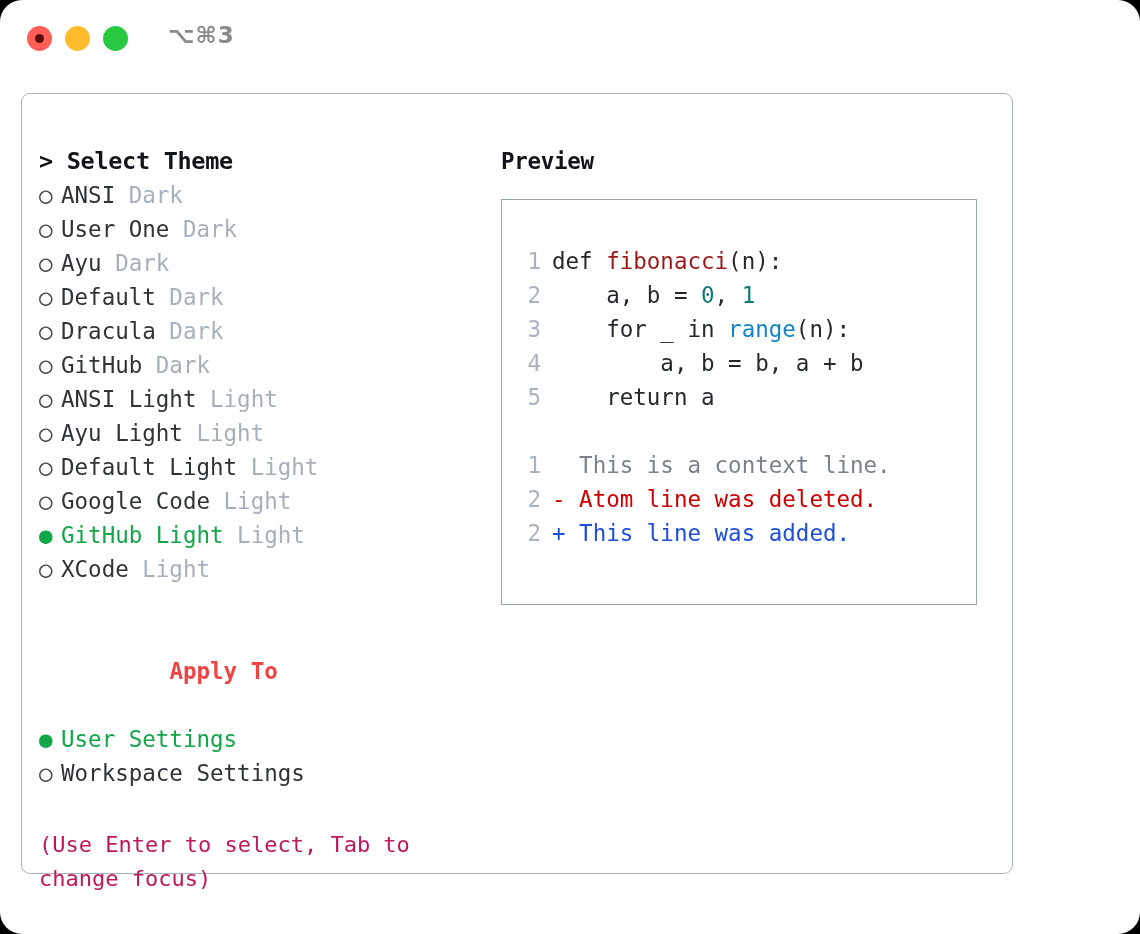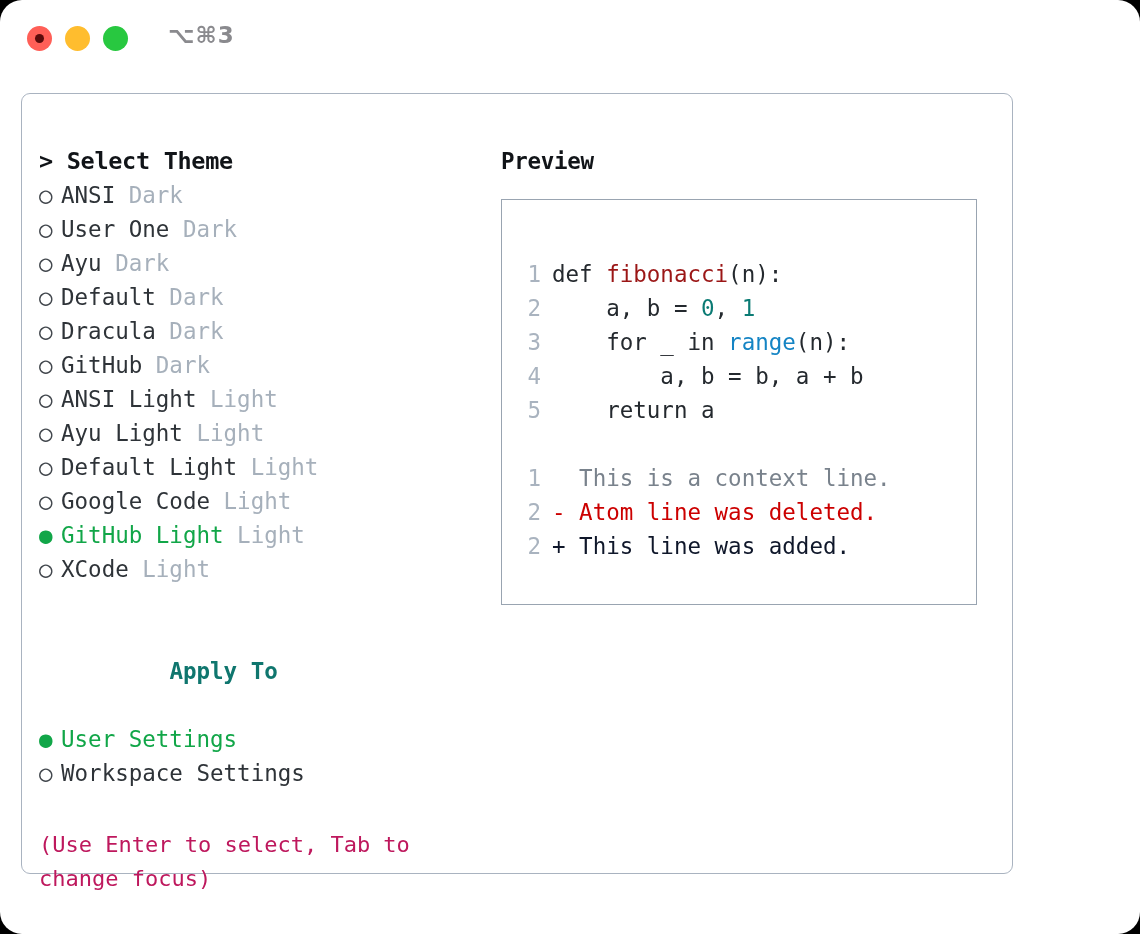--- a/index.html
+++ b/index.html
@@ -115,21 +115,21 @@
   .marker.sel   { color: #11a648; }
 
   .row-label        { color: #2e3338; }
   .row-label.active { color: #11a648; }
   .row-suffix       { color: #a6b0bb; }
 
   .section-title {
     font-size: 22.5px;
     line-height: 34px;
     white-space: pre;
-    color: #0f766e;
+    color: #ef4444;
     font-weight: 600;
   }
 
   .spacer { height: 34px; }
 
   .hint {
     margin-top: 38px;
     font-size: 22px;
     line-height: 34px;
     color: #be185d;
@@ -153,21 +153,21 @@
     letter-spacing: -0.3px;
   }
 
   .preview-box {
     margin-top: 21px;
     width: 476px;
     height: 406px;
     box-sizing: border-box;
     border: 1.6px solid #99a4b1;
     background: #ffffff;
-    padding: 57px 0 0 0;
+    padding: 44px 0 0 0;
   }
 
   .code-line {
     font-size: 22.5px;
     line-height: 34px;
     white-space: pre;
     padding-left: 13px;
     color: #24292e;
   }
   .ln {
@@ -175,21 +175,21 @@
     width: 26px;
     text-align: right;
     color: #a9b3bf;
     margin-right: 11px;
   }
   .tok-fn   { color: #9b1616; }
   .tok-num  { color: #0b7b74; }
   .tok-blue { color: #1484c4; }
   .diff-ctx { color: #79828c; }
   .diff-del { color: #cc0000; }
-  .diff-add { color: #0f172a; }
+  .diff-add { color: #1d4ed8; }
 
   .code-gap { height: 34px; }
 </style>
 </head>
 <body>
 
 <div class="window">
 
   <div class="titlebar">
     <div class="traffic">

